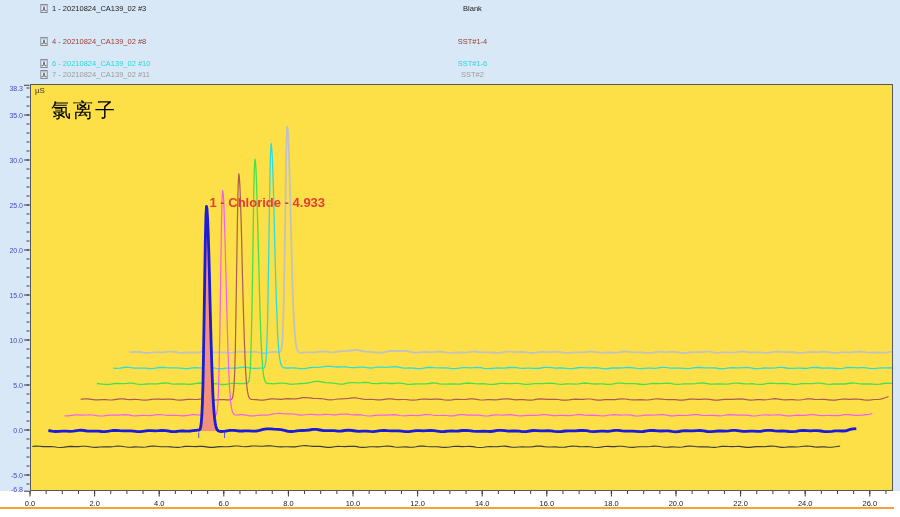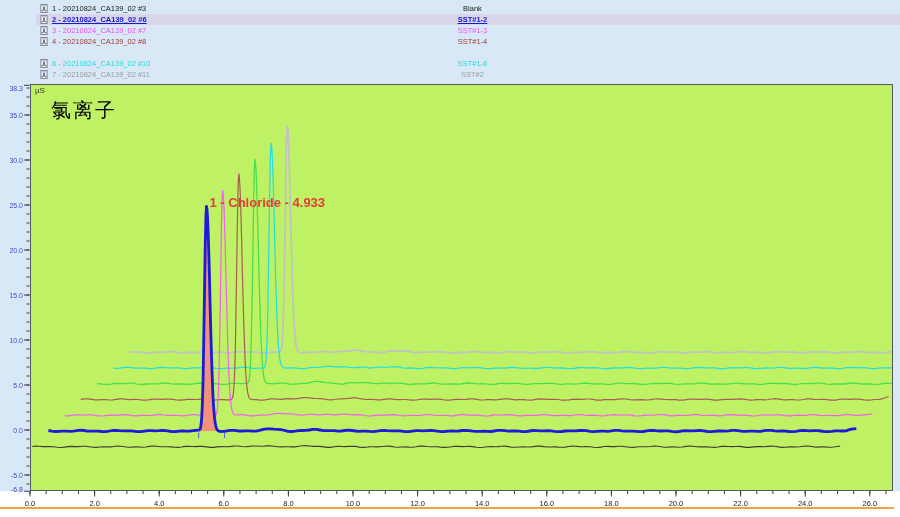--- a/index.html
+++ b/index.html
@@ -16,21 +16,21 @@
   #legend{position:absolute;left:0;top:3px;width:900px;height:80px;}
   .lrow{position:absolute;left:0;width:900px;height:11px;font-size:7.5px;line-height:11px;}
   .lrow .hl{position:absolute;left:36px;top:0;width:864px;height:11px;background:#d9d6ea;}
   .licon{position:absolute;left:40px;top:1px;width:8px;height:9px;}
   .lname{position:absolute;left:52px;top:0;white-space:nowrap;}
   .lsample{position:absolute;left:415px;top:0;width:115px;text-align:center;white-space:nowrap;}
   .sel .lname,.sel .lsample{font-weight:bold;text-decoration:underline;}
   
   #plot{
     position:absolute;left:30px;top:84px;width:863px;height:407px;
-    background:#bef264;border:1px solid #55585c;box-sizing:border-box;
+    background:#fde047;border:1px solid #55585c;box-sizing:border-box;
   }
   #curves{position:absolute;left:0;top:0;width:861px;height:405px;}
   #unit-label{position:absolute;left:4px;top:1px;font-size:8px;color:#333;}
   #plot-title{position:absolute;left:20px;top:12px;font-size:20px;color:#000;letter-spacing:2px;}
   #peak-label{position:absolute;font-size:13px;font-weight:bold;white-space:nowrap;}
   
   #y-axis{position:absolute;left:0;top:84px;width:30px;height:409px;}
   #x-axis{position:absolute;left:0;top:491px;width:900px;height:26px;}
   #bottom-line{position:absolute;left:0;top:507px;width:894px;height:2px;background:#f2a33a;}
 </style>
@@ -43,39 +43,20 @@
 
 <div id="legend">
     <div class="lrow" style="top: 0px;">
       <svg class="licon" viewBox="0 0 8 10">
         <rect x="0.5" y="0.5" width="7" height="9" fill="#f3f4f8" stroke="#7a7f96" stroke-width="1"></rect>
         <polyline points="1.3,7.5 3,7.5 4,3 5,7.5 6.8,7.5" fill="none" stroke="#4a4a4a" stroke-width="0.9"></polyline>
         <rect x="1.2" y="1.4" width="5.6" height="1.2" fill="#9fb6d8"></rect>
       </svg>
       <span class="lname" style="color: rgb(26, 26, 26);">1 - 20210824_CA139_02 #3</span>
       <span class="lsample" style="color: rgb(26, 26, 26);">Blank</span>
-    </div>
-    <div class="lrow sel" style="top: 11px;">
-      <div class="hl" style="background: rgb(217, 214, 234);"></div>
-      <svg class="licon" viewBox="0 0 8 10">
-        <rect x="0.5" y="0.5" width="7" height="9" fill="#f3f4f8" stroke="#7a7f96" stroke-width="1"></rect>
-        <polyline points="1.3,7.5 3,7.5 4,3 5,7.5 6.8,7.5" fill="none" stroke="#4a4a4a" stroke-width="0.9"></polyline>
-        <rect x="1.2" y="1.4" width="5.6" height="1.2" fill="#9fb6d8"></rect>
-      </svg>
-      <span class="lname" style="color: rgb(23, 23, 214);">2 - 20210824_CA139_02 #6</span>
-      <span class="lsample" style="color: rgb(23, 23, 214);">SST#1-2</span>
-    </div>
-    <div class="lrow" style="top: 22px;">
-      <svg class="licon" viewBox="0 0 8 10">
-        <rect x="0.5" y="0.5" width="7" height="9" fill="#f3f4f8" stroke="#7a7f96" stroke-width="1"></rect>
-        <polyline points="1.3,7.5 3,7.5 4,3 5,7.5 6.8,7.5" fill="none" stroke="#4a4a4a" stroke-width="0.9"></polyline>
-        <rect x="1.2" y="1.4" width="5.6" height="1.2" fill="#9fb6d8"></rect>
-      </svg>
-      <span class="lname" style="color: rgb(243, 77, 243);">3 - 20210824_CA139_02 #7</span>
-      <span class="lsample" style="color: rgb(243, 77, 243);">SST#1-3</span>
     </div>
     <div class="lrow" style="top: 33px;">
       <svg class="licon" viewBox="0 0 8 10">
         <rect x="0.5" y="0.5" width="7" height="9" fill="#f3f4f8" stroke="#7a7f96" stroke-width="1"></rect>
         <polyline points="1.3,7.5 3,7.5 4,3 5,7.5 6.8,7.5" fill="none" stroke="#4a4a4a" stroke-width="0.9"></polyline>
         <rect x="1.2" y="1.4" width="5.6" height="1.2" fill="#9fb6d8"></rect>
       </svg>
       <span class="lname" style="color: rgb(156, 58, 52); text-align: center;">4 - 20210824_CA139_02 #8</span>
       <span class="lsample" style="color: rgb(156, 58, 52);">SST#1-4</span>
     </div>

